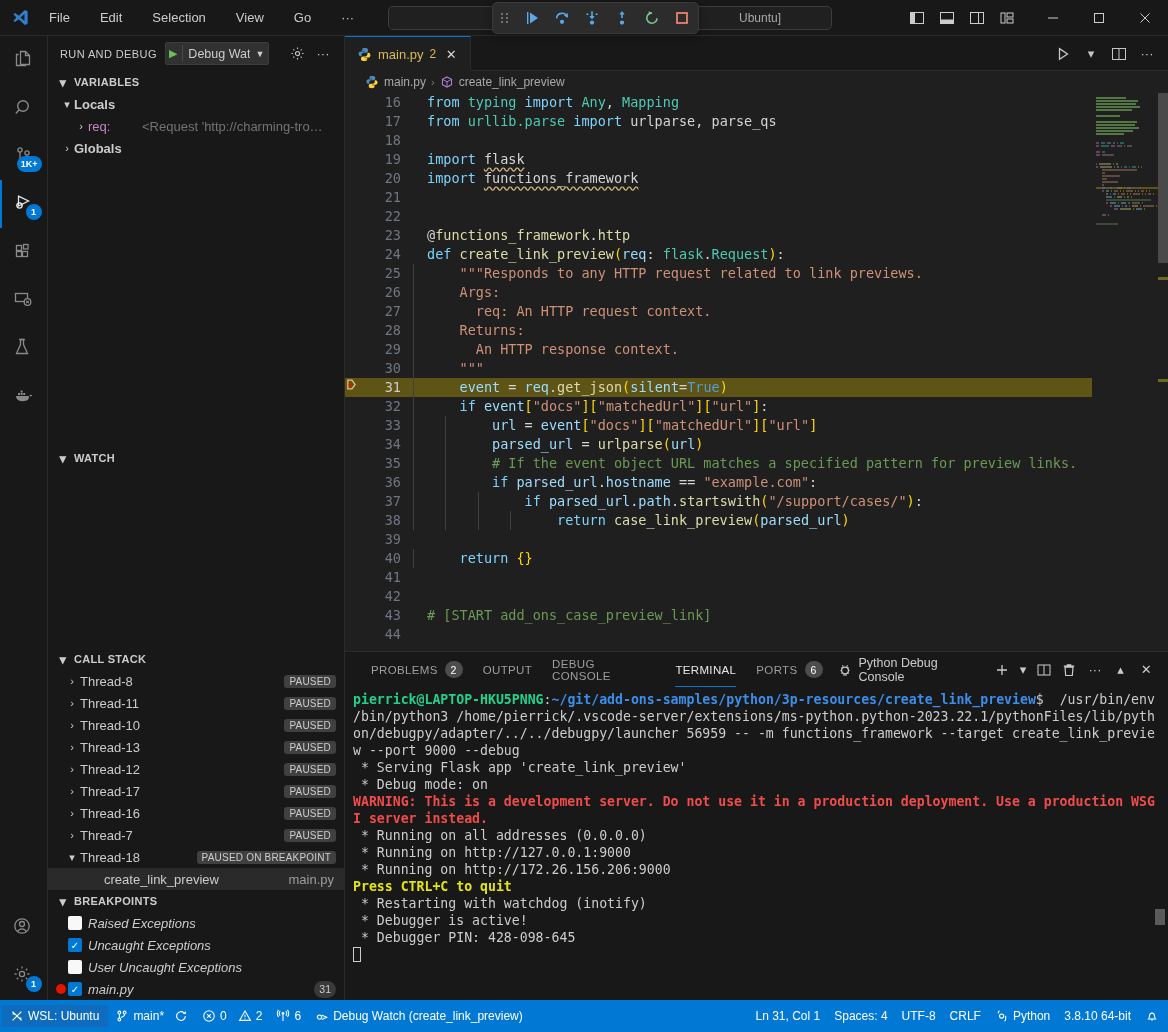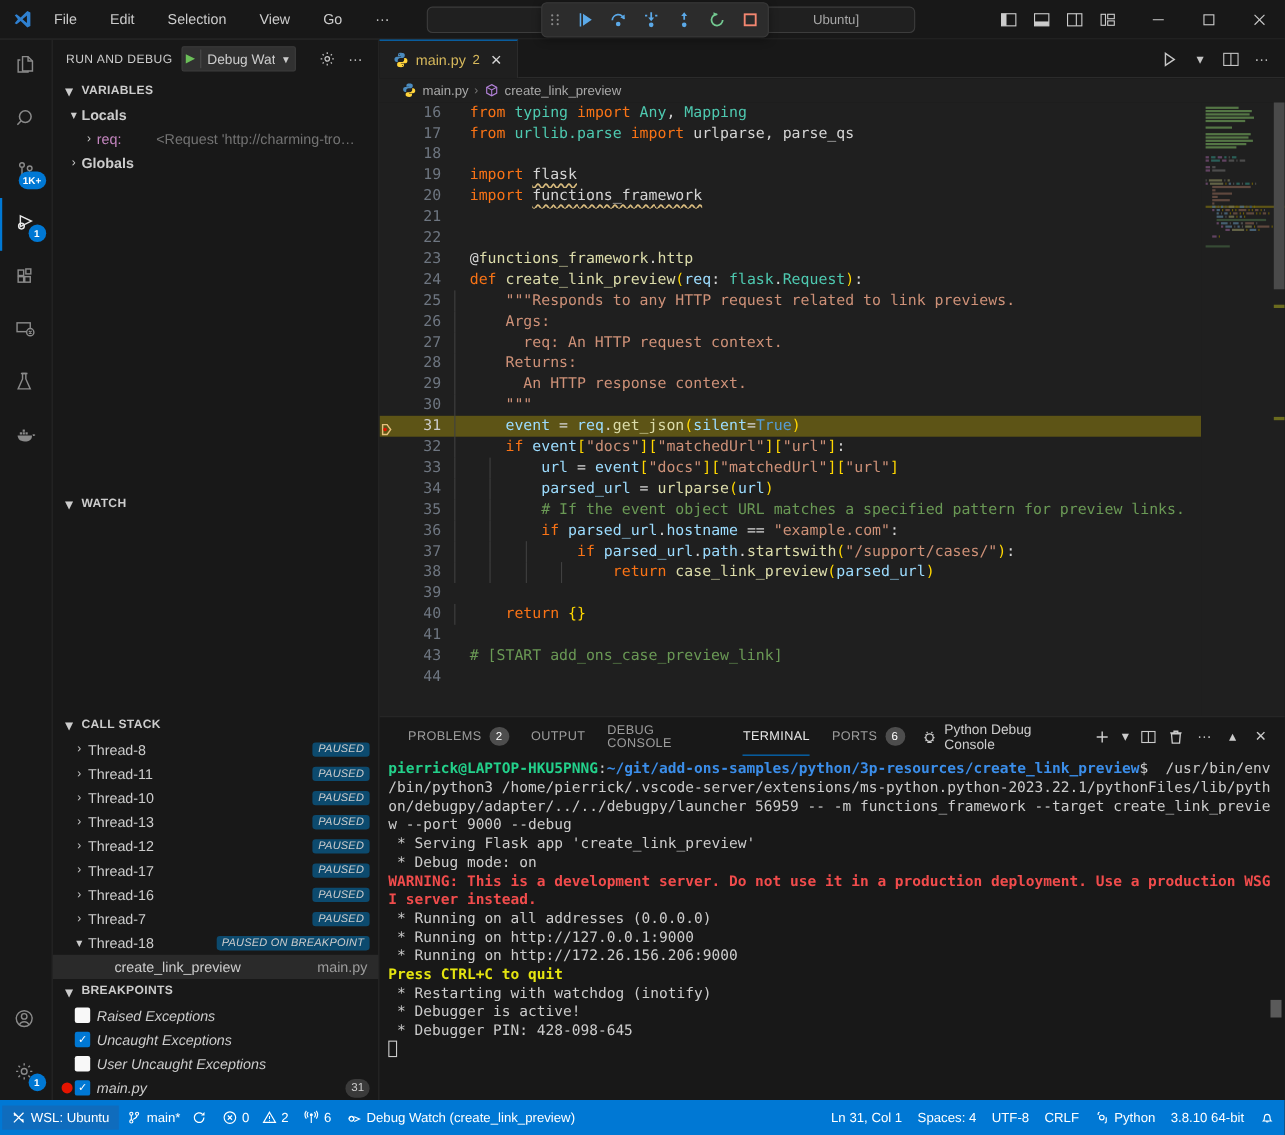--- a/index.html
+++ b/index.html
@@ -113,22 +113,22 @@
   .panel-watch { flex: 1; min-height: 0; display:flex; flex-direction:column; }
   .panel-callstack { flex: none; }
 
   .thread-row {
     height: 22px; display: flex; align-items: center; padding-right: 8px;
     font-size: 13px; position: relative;
   }
   .thread-row .arrow { width: 16px; margin-left: 16px; text-align:center; color:#cccccc; font-size:11px; flex:none;}
   .thread-name { color: #cccccc; }
   .thread-state {
-    margin-left: auto; background: #0c4a6e; color: #cccccc; font-size: 10px;
-    padding: 1px 5px; border-radius: 3px; letter-spacing: .2px; white-space: nowrap; font-style: italic;
+    margin-left: auto; background: #404040; color: #cccccc; font-size: 10px;
+    padding: 1px 5px; border-radius: 3px; letter-spacing: .2px; white-space: nowrap;
   }
   .stackframe {
     height: 22px; display: flex; align-items: center; background: #2a2a2a;
     font-size: 13px; padding-right: 10px;
   }
   .stackframe .sf-indent { width: 56px; flex:none; }
   .stackframe .sf-name { color: #cccccc; }
   .stackframe .sf-file { margin-left: auto; color: #9d9d9d; }
   .stackframe::before {
     content:''; position:absolute; left:0; width:0px;
@@ -168,34 +168,34 @@
 
   .breadcrumb {
     height: 22px; background: #1f1f1f; display: flex; align-items: center; gap: 5px;
     padding-left: 20px; font-size: 12px; color: #a9a9a9; flex: none;
   }
   .bc-sep { color: #7a7a7a; font-size: 11px; }
 
   .code-wrap { flex: 1; background: #1f1f1f; position: relative; display: flex; min-height: 0; overflow: hidden; }
   .code-scroll { flex: 1; position: relative; overflow: hidden; }
   .code-line {
-    height: 19px; display: flex; align-items: flex-end; font-family: "DejaVu Sans Mono", monospace;
+    height: 19px; display: flex; align-items: flex-start; font-family: "DejaVu Sans Mono", monospace;
     font-size: 13.5px; line-height: 19px; white-space: pre; position: relative;
   }
   .code-line.current { background: #5d5416; }
   .gutter-bp { width: 22px; flex: none; text-align: center; position: relative; }
   .ln {
     width: 34px; flex: none; text-align: right; color: #6e7681;
     font-family: "DejaVu Sans Mono", monospace; font-size: 13.5px; padding-right: 0;
   }
   .code-line.current .ln { color: #cccccc; }
   .code-text { padding-left: 26px; white-space: pre; }
 
   
-  .t-kw   { color: #f97316; }
+  .t-kw   { color: #7dd3fc; }
   .t-kw2  { color: #569cd6; }
   .t-fn   { color: #dcdcaa; }
   .t-var  { color: #9cdcfe; }
   .t-str  { color: #ce9178; }
   .t-cmt  { color: #6a9955; }
   .t-dec  { color: #dcdcaa; }
   .t-cls  { color: #4ec9b0; }
   .t-brk1 { color: #ffd700; }
   .t-plain{ color: #d4d4d4; }
   .squiggle {
@@ -669,20 +669,21 @@
             <div class="code-line"><span class="gutter-bp"></span><span class="ln">32</span><span class="code-text"><span class="t-plain">    </span><span class="t-kw">if </span><span class="t-var">event</span><span class="t-brk1">[</span><span class="t-str">"docs"</span><span class="t-brk1">]</span><span class="t-brk1">[</span><span class="t-str">"matchedUrl"</span><span class="t-brk1">]</span><span class="t-brk1">[</span><span class="t-str">"url"</span><span class="t-brk1">]</span><span class="t-plain">:</span></span><span style="position: absolute; top: 0px; bottom: 0px; width: 1px; background: rgb(64, 64, 64); left: 68px;"></span></div>
             <div class="code-line"><span class="gutter-bp"></span><span class="ln">33</span><span class="code-text"><span class="t-plain">        </span><span class="t-var">url</span><span class="t-plain"> = </span><span class="t-var">event</span><span class="t-brk1">[</span><span class="t-str">"docs"</span><span class="t-brk1">]</span><span class="t-brk1">[</span><span class="t-str">"matchedUrl"</span><span class="t-brk1">]</span><span class="t-brk1">[</span><span class="t-str">"url"</span><span class="t-brk1">]</span></span><span style="position: absolute; top: 0px; bottom: 0px; width: 1px; background: rgb(64, 64, 64); left: 68px;"></span><span style="position: absolute; top: 0px; bottom: 0px; width: 1px; background: rgb(64, 64, 64); left: 100.4px;"></span></div>
             <div class="code-line"><span class="gutter-bp"></span><span class="ln">34</span><span class="code-text"><span class="t-plain">        </span><span class="t-var">parsed_url</span><span class="t-plain"> = </span><span class="t-fn">urlparse</span><span class="t-brk1">(</span><span class="t-var">url</span><span class="t-brk1">)</span></span><span style="position: absolute; top: 0px; bottom: 0px; width: 1px; background: rgb(64, 64, 64); left: 68px;"></span><span style="position: absolute; top: 0px; bottom: 0px; width: 1px; background: rgb(64, 64, 64); left: 100.4px;"></span></div>
             <div class="code-line"><span class="gutter-bp"></span><span class="ln">35</span><span class="code-text"><span class="t-cmt">        # If the event object URL matches a specified pattern for preview links.</span></span><span style="position: absolute; top: 0px; bottom: 0px; width: 1px; background: rgb(64, 64, 64); left: 68px;"></span><span style="position: absolute; top: 0px; bottom: 0px; width: 1px; background: rgb(64, 64, 64); left: 100.4px;"></span></div>
             <div class="code-line"><span class="gutter-bp"></span><span class="ln">36</span><span class="code-text"><span class="t-plain">        </span><span class="t-kw">if </span><span class="t-var">parsed_url</span><span class="t-plain">.</span><span class="t-var">hostname</span><span class="t-plain"> == </span><span class="t-str">"example.com"</span><span class="t-plain">:</span></span><span style="position: absolute; top: 0px; bottom: 0px; width: 1px; background: rgb(64, 64, 64); left: 68px;"></span><span style="position: absolute; top: 0px; bottom: 0px; width: 1px; background: rgb(64, 64, 64); left: 100.4px;"></span></div>
             <div class="code-line"><span class="gutter-bp"></span><span class="ln">37</span><span class="code-text"><span class="t-plain">            </span><span class="t-kw">if </span><span class="t-var">parsed_url</span><span class="t-plain">.</span><span class="t-var">path</span><span class="t-plain">.</span><span class="t-fn">startswith</span><span class="t-brk1">(</span><span class="t-str">"/support/cases/"</span><span class="t-brk1">)</span><span class="t-plain">:</span></span><span style="position: absolute; top: 0px; bottom: 0px; width: 1px; background: rgb(64, 64, 64); left: 68px;"></span><span style="position: absolute; top: 0px; bottom: 0px; width: 1px; background: rgb(64, 64, 64); left: 100.4px;"></span><span style="position: absolute; top: 0px; bottom: 0px; width: 1px; background: rgb(64, 64, 64); left: 132.8px;"></span></div>
             <div class="code-line"><span class="gutter-bp"></span><span class="ln">38</span><span class="code-text"><span class="t-plain">                </span><span class="t-kw">return </span><span class="t-fn">case_link_preview</span><span class="t-brk1">(</span><span class="t-var">parsed_url</span><span class="t-brk1">)</span></span><span style="position: absolute; top: 0px; bottom: 0px; width: 1px; background: rgb(64, 64, 64); left: 68px;"></span><span style="position: absolute; top: 0px; bottom: 0px; width: 1px; background: rgb(64, 64, 64); left: 100.4px;"></span><span style="position: absolute; top: 0px; bottom: 0px; width: 1px; background: rgb(64, 64, 64); left: 132.8px;"></span><span style="position: absolute; top: 0px; bottom: 0px; width: 1px; background: rgb(64, 64, 64); left: 165.2px;"></span></div>
             <div class="code-line"><span class="gutter-bp"></span><span class="ln">39</span><span class="code-text">&nbsp;</span></div>
             <div class="code-line"><span class="gutter-bp"></span><span class="ln">40</span><span class="code-text"><span class="t-plain">    </span><span class="t-kw">return </span><span class="t-brk1">{}</span></span><span style="position: absolute; top: 0px; bottom: 0px; width: 1px; background: rgb(64, 64, 64); left: 68px;"></span></div>
             <div class="code-line"><span class="gutter-bp"></span><span class="ln">41</span><span class="code-text">&nbsp;</span></div>
+            <div class="code-line"><span class="gutter-bp"></span><span class="ln">42</span><span class="code-text">&nbsp;</span></div>
             <div class="code-line"><span class="gutter-bp"></span><span class="ln">43</span><span class="code-text"><span class="t-cmt"># [START add_ons_case_preview_link]</span></span></div>
             <div class="code-line"><span class="gutter-bp"></span><span class="ln">44</span><span class="code-text">&nbsp;</span></div>
           </div>
         <div class="minimap" id="minimap">
             <div style="position: absolute; top: 4px; left: 0px; right: 0px;">
               <div class="mm-line">
                 <span class="mm-seg" style="width: 30px; background: rgb(106, 153, 85); opacity: 0.72;"></span>
               </div>
               <div class="mm-line">
                 <span class="mm-seg" style="width: 42px; background: rgb(106, 153, 85); opacity: 0.72;"></span>

